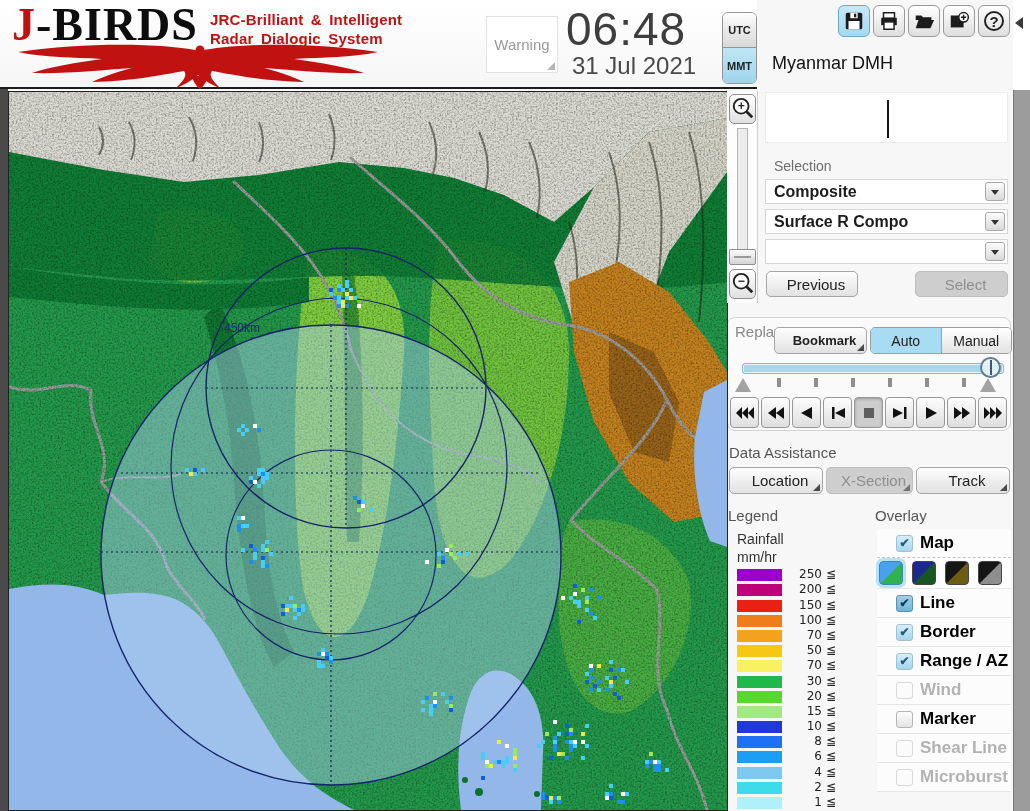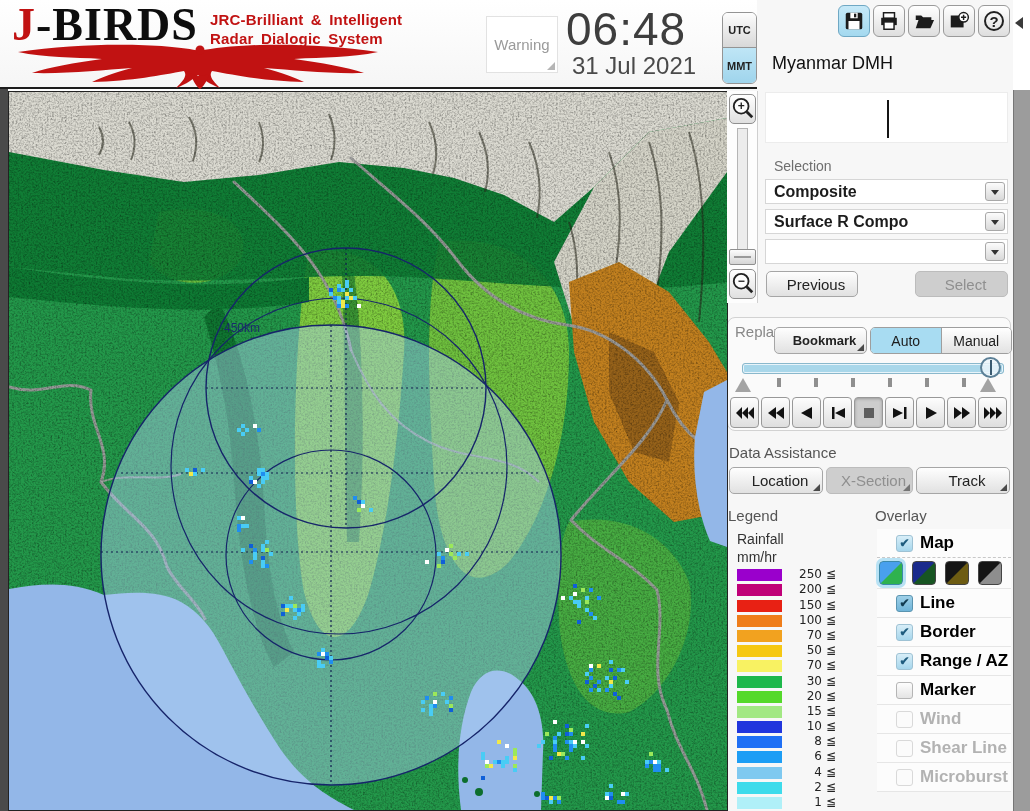--- a/index.html
+++ b/index.html
@@ -363,26 +363,26 @@
      </div>
         <div class="orow">
        <span class="cb ">✔</span>
        <span class="olab">Border</span>
      </div>
         <div class="orow">
        <span class="cb ">✔</span>
        <span class="olab">Range / AZ</span>
      </div>
         <div class="orow">
+       <span class="cb off dis"></span>
+       <span class="olab dis">Wind</span>
+     </div>
+        <div class="orow">
        <span class="cb off"></span>
        <span class="olab">Marker</span>
-     </div>
-        <div class="orow">
-       <span class="cb off dis"></span>
-       <span class="olab dis">Wind</span>
      </div>
         <div class="orow">
        <span class="cb off dis"></span>
        <span class="olab dis">Shear Line</span>
      </div>
         <div class="orow">
        <span class="cb off dis"></span>
        <span class="olab dis">Microburst</span>
      </div>
       </div>

